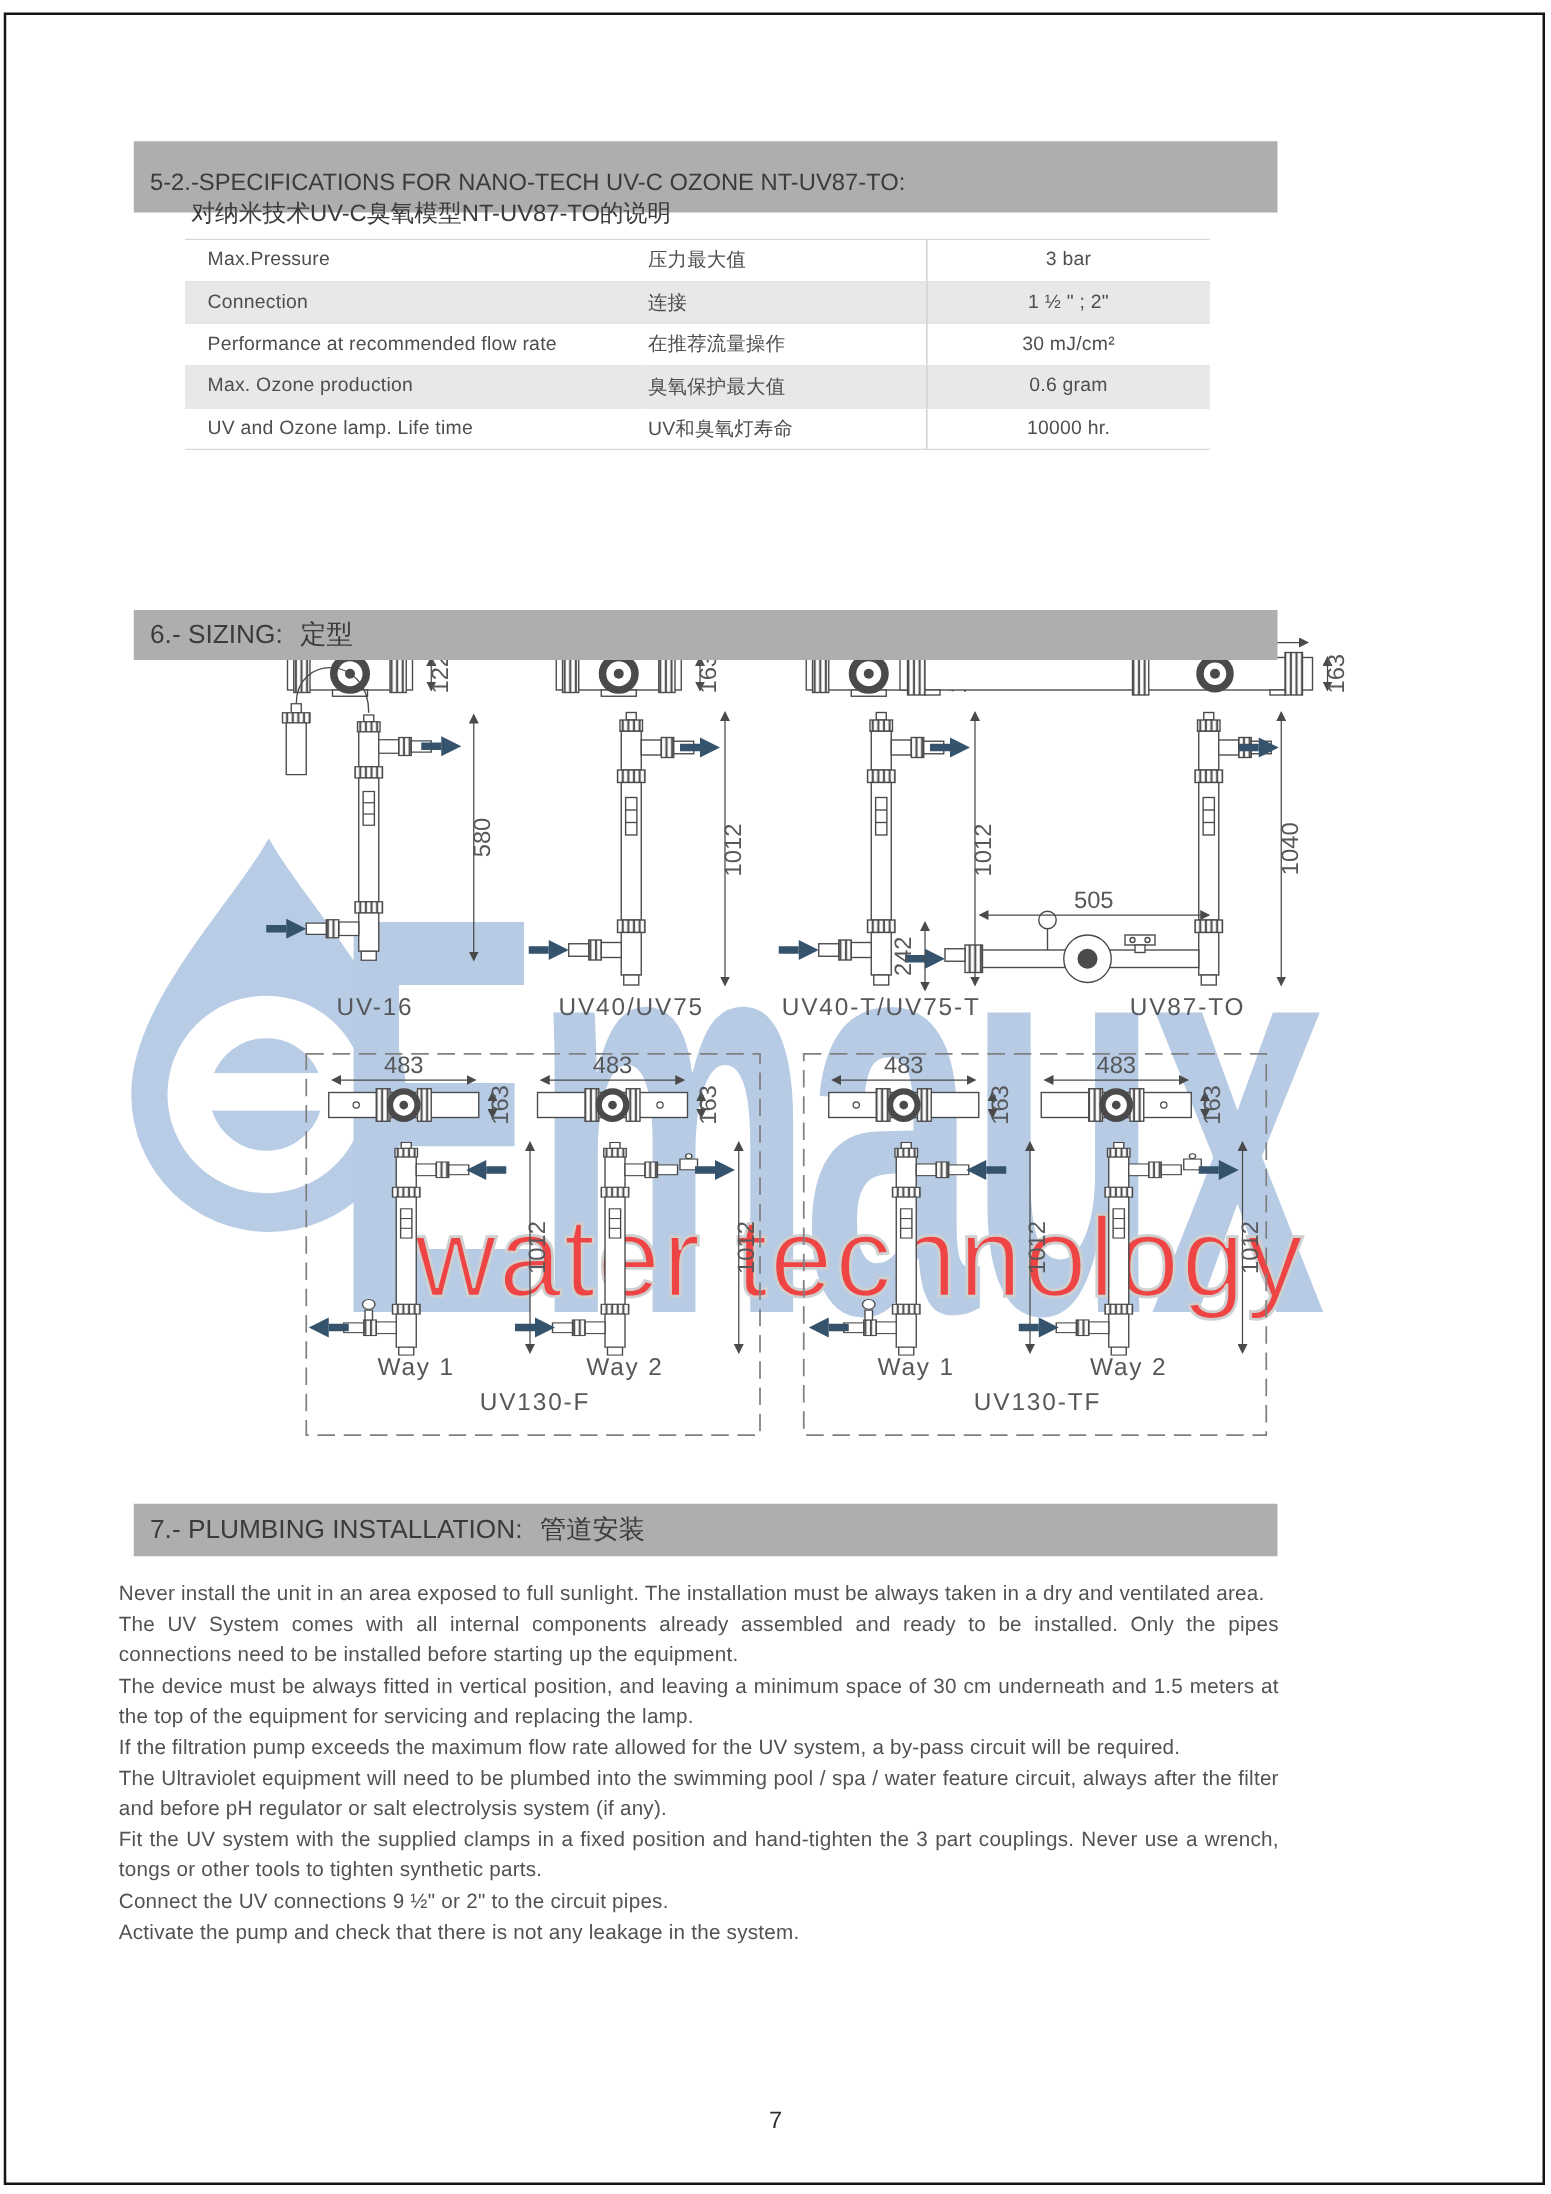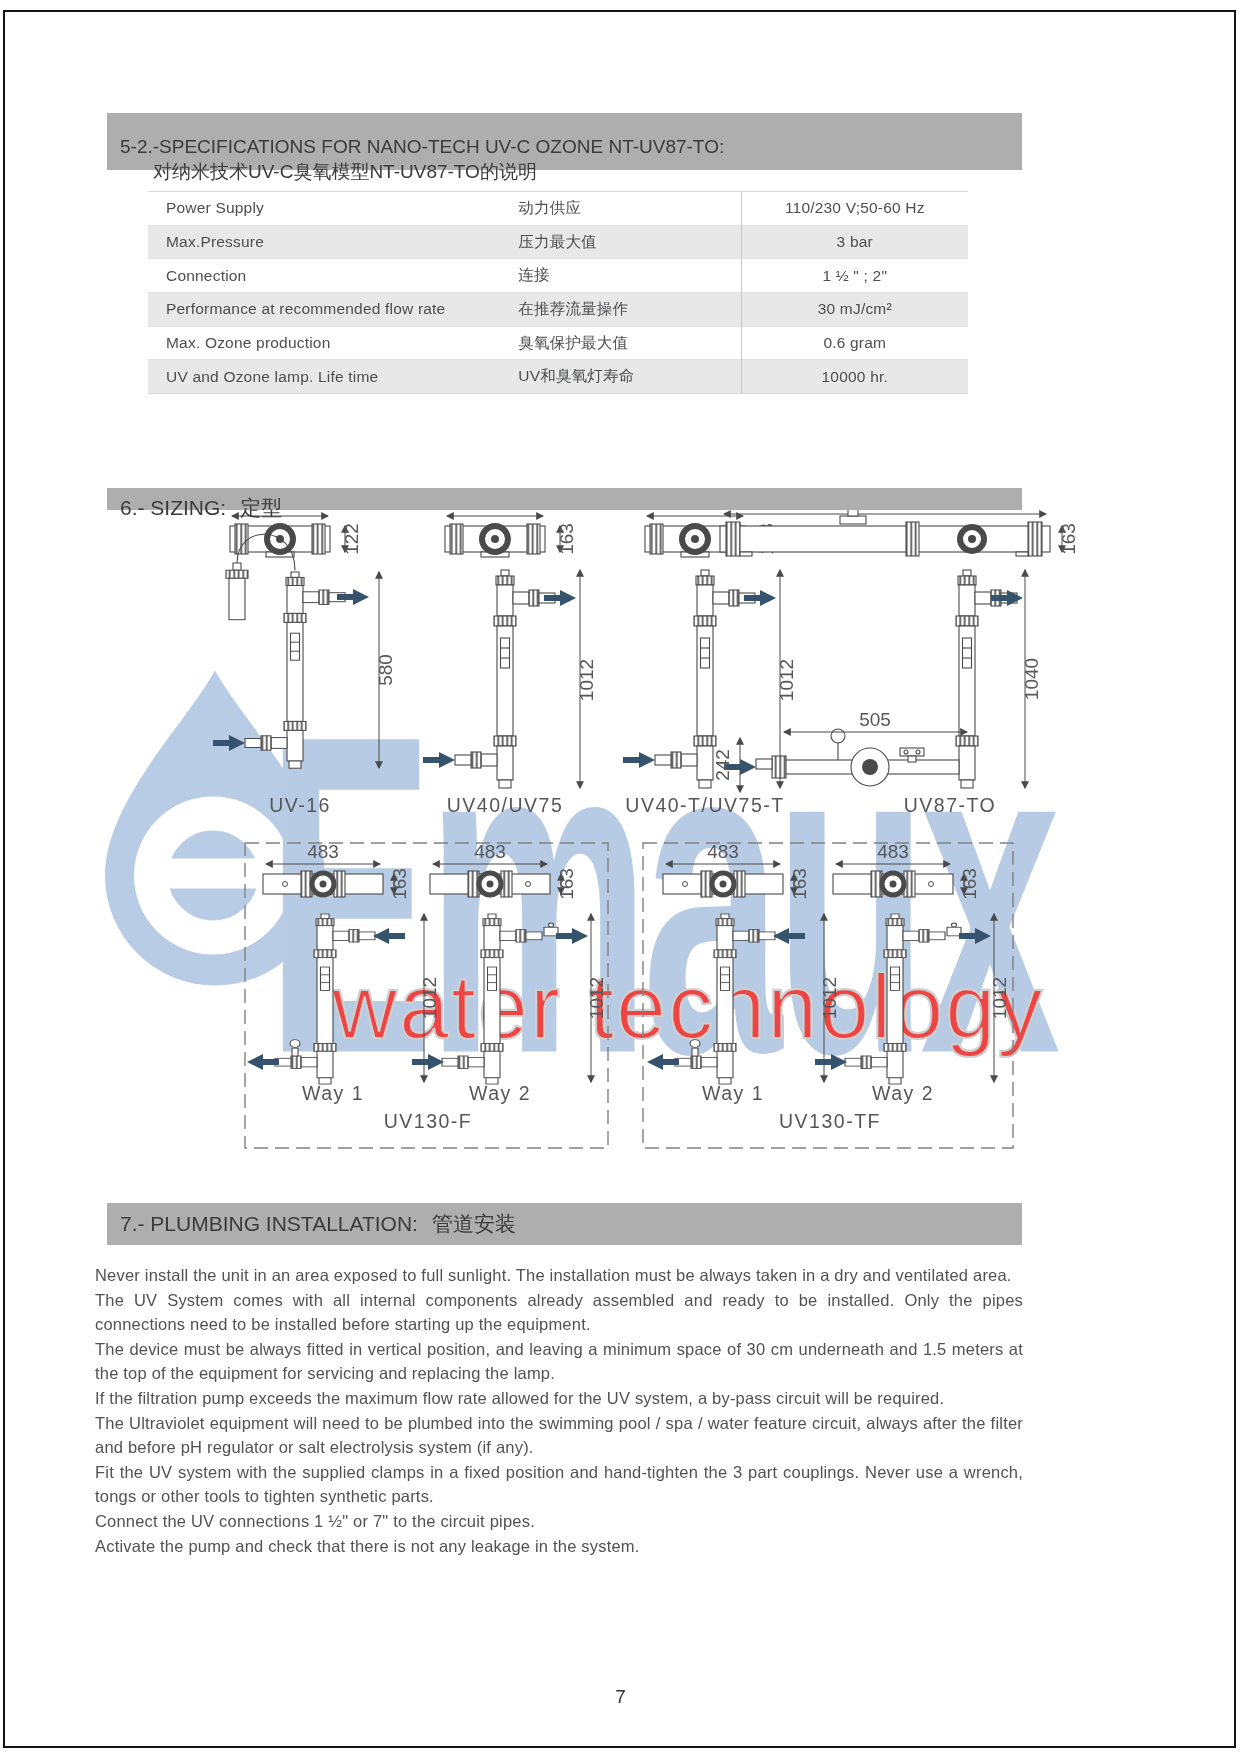--- a/index.html
+++ b/index.html
@@ -6,21 +6,21 @@
   body{
     width:1241px;height:1755px;position:relative;background:#ffffff;
     font-family:"Liberation Sans",sans-serif;overflow:hidden;
   }
   .page-border{position:absolute;left:3px;top:10px;right:5px;bottom:7px;border:2px solid #141414;pointer-events:none;z-index:5;}
 
   
   .bar{position:absolute;left:107px;width:915px;background:#aeaeae;color:#3b3b3c;box-sizing:border-box;z-index:3;}
   .bar1{top:113px;height:57px;padding:21px 0 0 13px;font-size:19px;line-height:25px;}
   .bar1 .zh-line{padding-left:33px;font-size:19px;}
-  .bar2{top:488px;height:22px;line-height:40px;font-size:21px;padding-left:13px;}
+  .bar2{top:488px;height:40px;line-height:40px;font-size:21px;padding-left:13px;}
   .bar3{top:1203px;height:42px;line-height:42px;font-size:21px;padding-left:13px;}
   .bar .zh-inline{margin-left:14px;}
 
   
   .spec-wrap{position:absolute;left:148px;top:191px;width:820px;border-top:1px solid #d8d8d8;border-bottom:1px solid #d8d8d8;z-index:3;}
   table.spec{width:100%;border-collapse:collapse;}
   table.spec tr{border-bottom:1px solid #e2e2e2;}
   table.spec tr:last-child{border-bottom:none;}
   table.spec tr:nth-child(even){background:#e8e8e8;}
   table.spec td{height:30.7px;font-size:15.5px;color:#4d4e50;vertical-align:middle;letter-spacing:0.2px;}
@@ -69,25 +69,20 @@
 <div class="wm wm-tag">water technology</div>
 
 <div class="bar bar1">
   <div>5-2.-SPECIFICATIONS FOR NANO-TECH UV-C OZONE NT-UV87-TO:</div>
   <div class="zh-line">对纳米技术UV-C臭氧模型NT-UV87-TO的说明</div>
 </div>
 
 <div class="spec-wrap">
 <table class="spec">
   <tbody>
-        <tr>
-    <td class="c-en">Power Supply</td>
-    <td class="c-zh">动力供应</td>
-    <td class="c-val">110/230 V;50-60 Hz</td>
-  </tr>
   <tr>
     <td class="c-en">Max.Pressure</td>
     <td class="c-zh">压力最大值</td>
     <td class="c-val">3 bar</td>
   </tr>
   <tr>
     <td class="c-en">Connection</td>
     <td class="c-zh">连接</td>
     <td class="c-val">1 ½ " ; 2"</td>
   </tr>
@@ -403,17 +398,17 @@
   <span>7.- PLUMBING INSTALLATION:</span><span class="zh-inline">管道安装</span>
 </div>
 
 <div class="plumb-text">
   <p>Never install the unit in an area exposed to full sunlight. The installation must be always taken in a dry and ventilated area.</p>
   <p>The UV System comes with all internal components already assembled and ready to be installed. Only the pipes connections need to be installed before starting up the equipment.</p>
   <p>The device must be always fitted in vertical position, and leaving a minimum space of 30 cm underneath and 1.5 meters at the top of the equipment for servicing and replacing the lamp.</p>
   <p>If the filtration pump exceeds the maximum flow rate allowed for the UV system, a by-pass circuit will be required.</p>
   <p>The Ultraviolet equipment will need to be plumbed into the swimming pool / spa / water feature circuit, always after the filter and before pH regulator or salt electrolysis system (if any).</p>
   <p>Fit the UV system with the supplied clamps in a fixed position and hand-tighten the 3 part couplings. Never use a wrench, tongs or other tools to tighten synthetic parts.</p>
-  <p>Connect the UV connections 1 ½" or 7" to the circuit pipes.</p>
+  <p>Connect the UV connections 9 ½" or 2" to the circuit pipes.</p>
   <p>Activate the pump and check that there is not any leakage in the system.</p>
 </div>
 
 <div class="page-num">7</div>
 
 </body></html>

